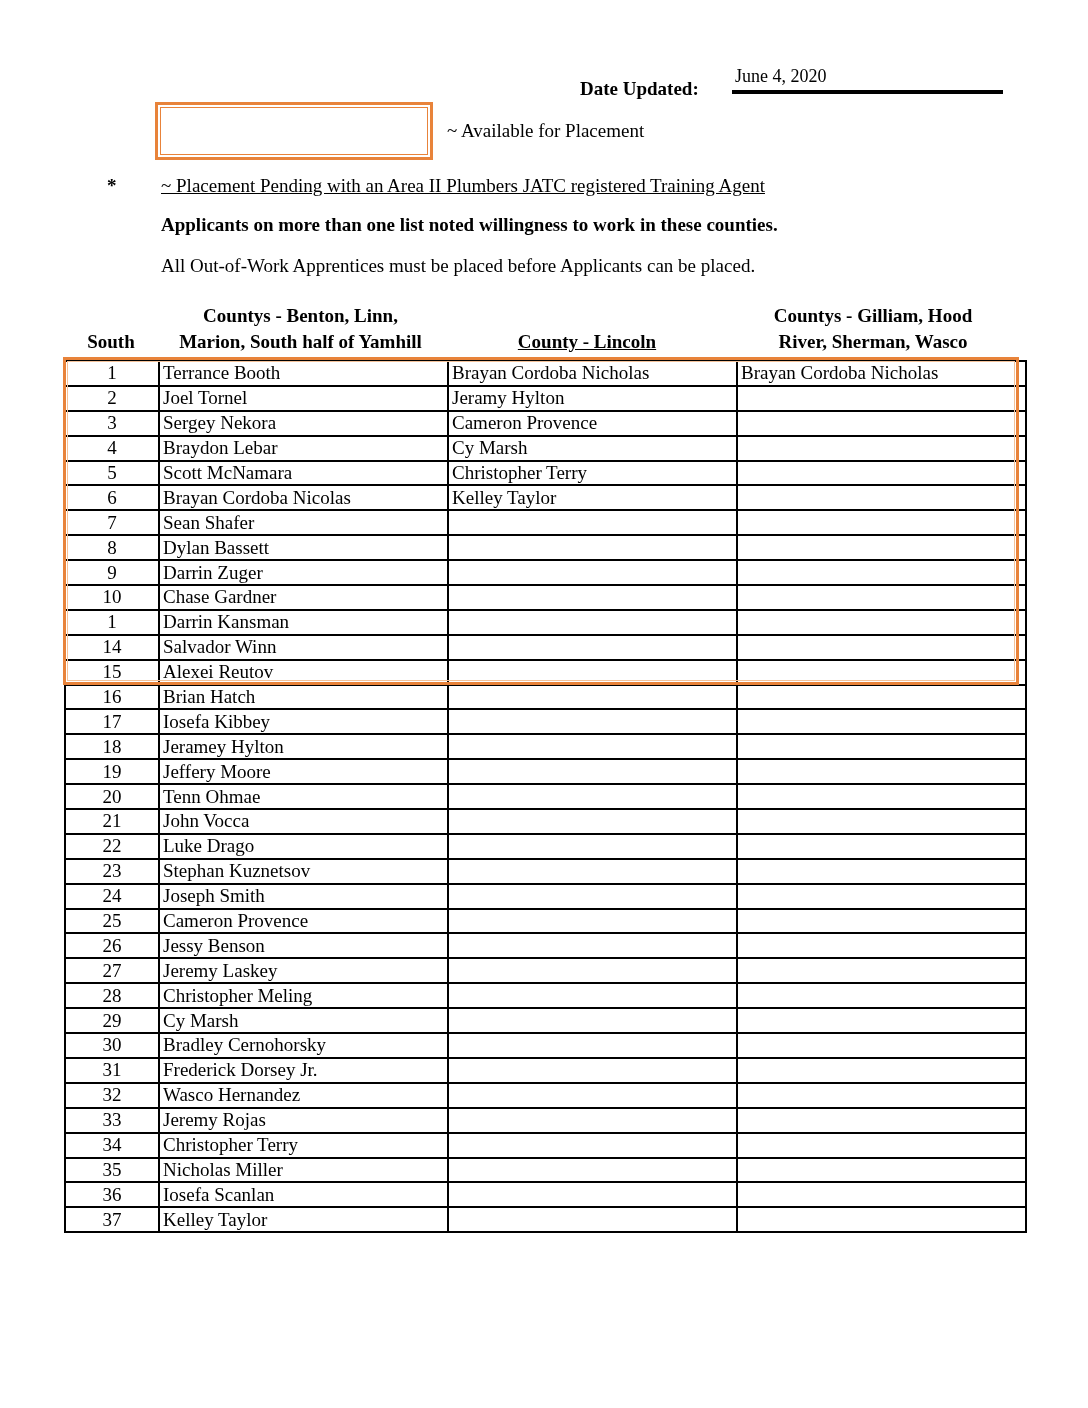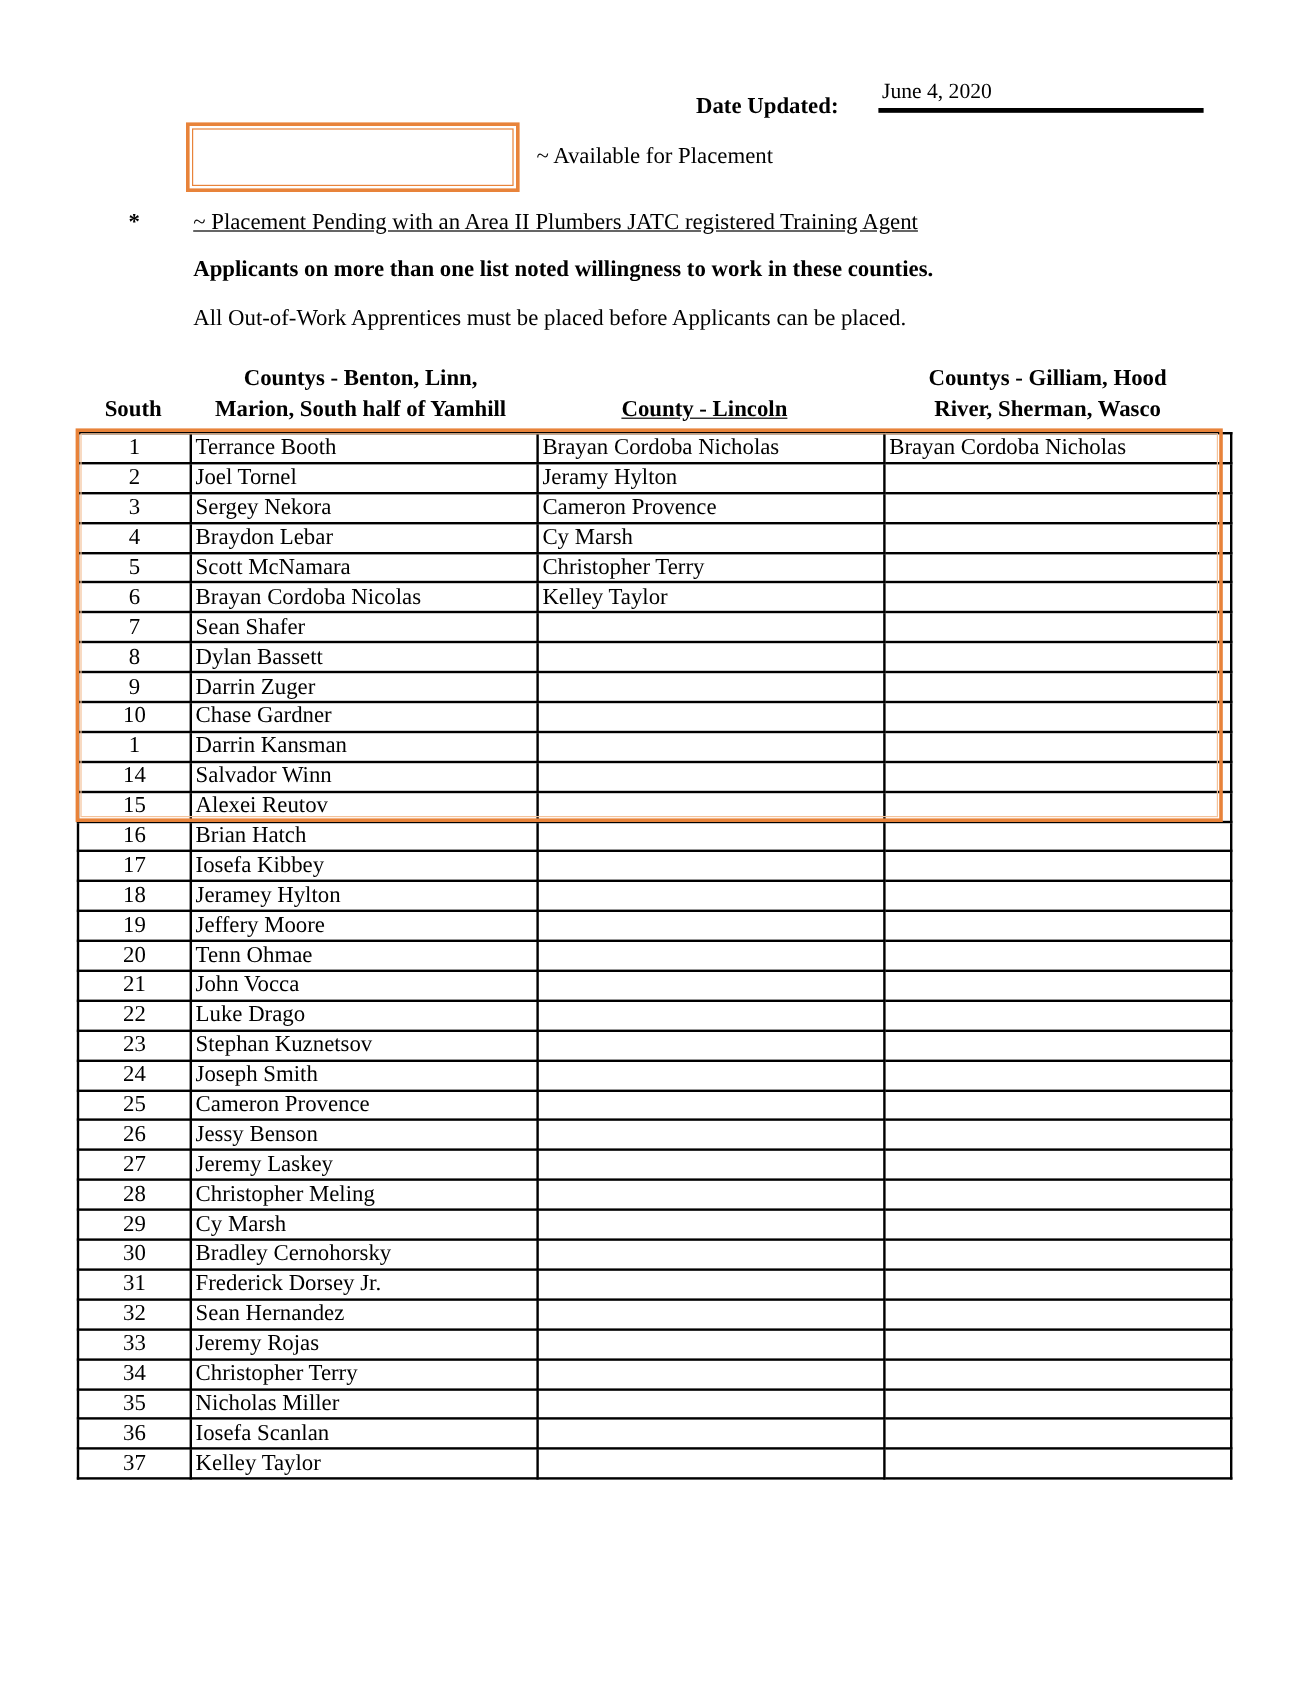--- a/index.html
+++ b/index.html
@@ -254,21 +254,21 @@
         <td class="name"></td>
       </tr>
       <tr>
         <td class="rank">31</td>
         <td class="name">Frederick Dorsey Jr.</td>
         <td class="name"></td>
         <td class="name"></td>
       </tr>
       <tr>
         <td class="rank">32</td>
-        <td class="name">Sean Hernandez</td>
+        <td class="name">Wasco Hernandez</td>
         <td class="name"></td>
         <td class="name"></td>
       </tr>
       <tr>
         <td class="rank">33</td>
         <td class="name">Jeremy Rojas</td>
         <td class="name"></td>
         <td class="name"></td>
       </tr>
       <tr>

